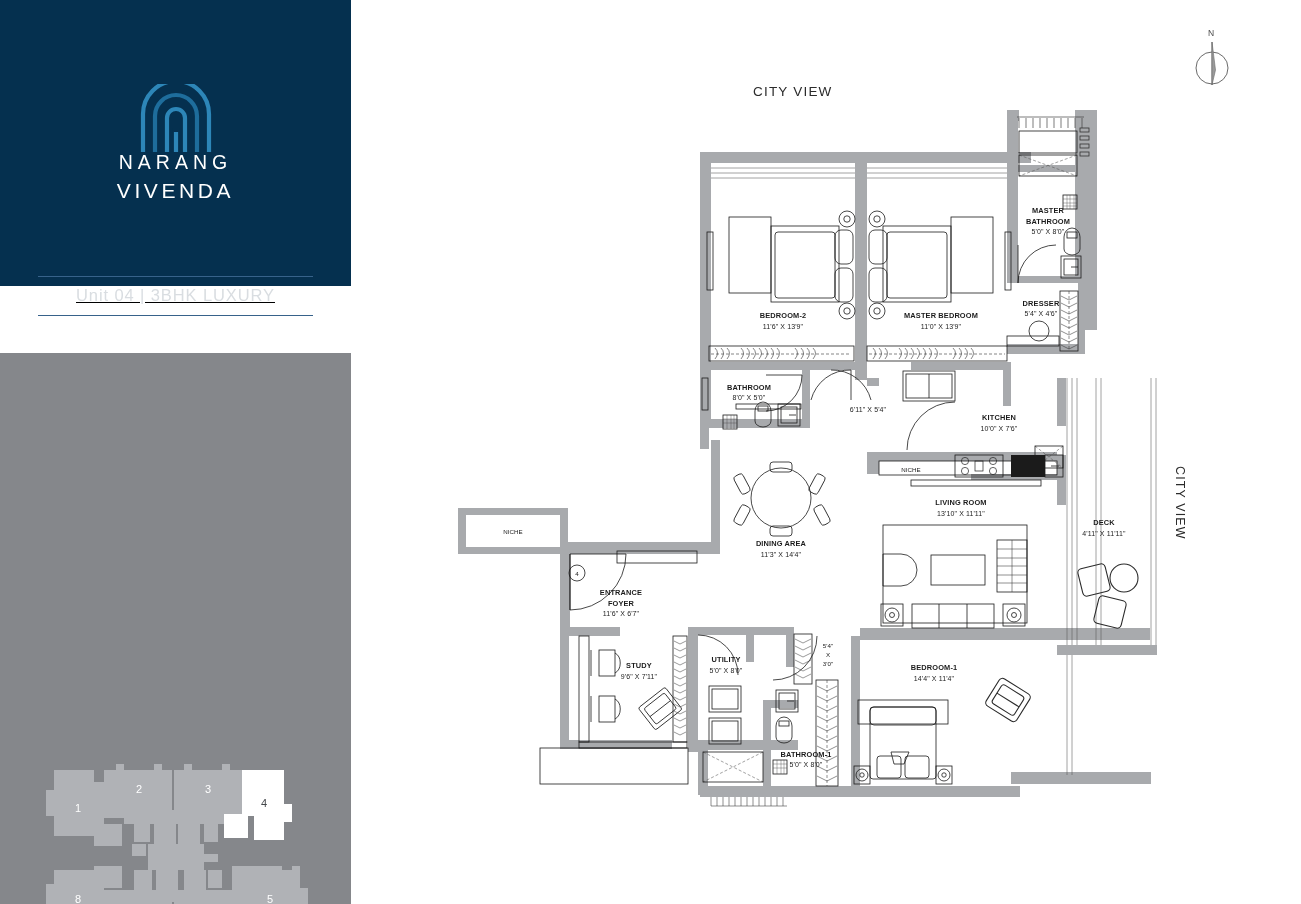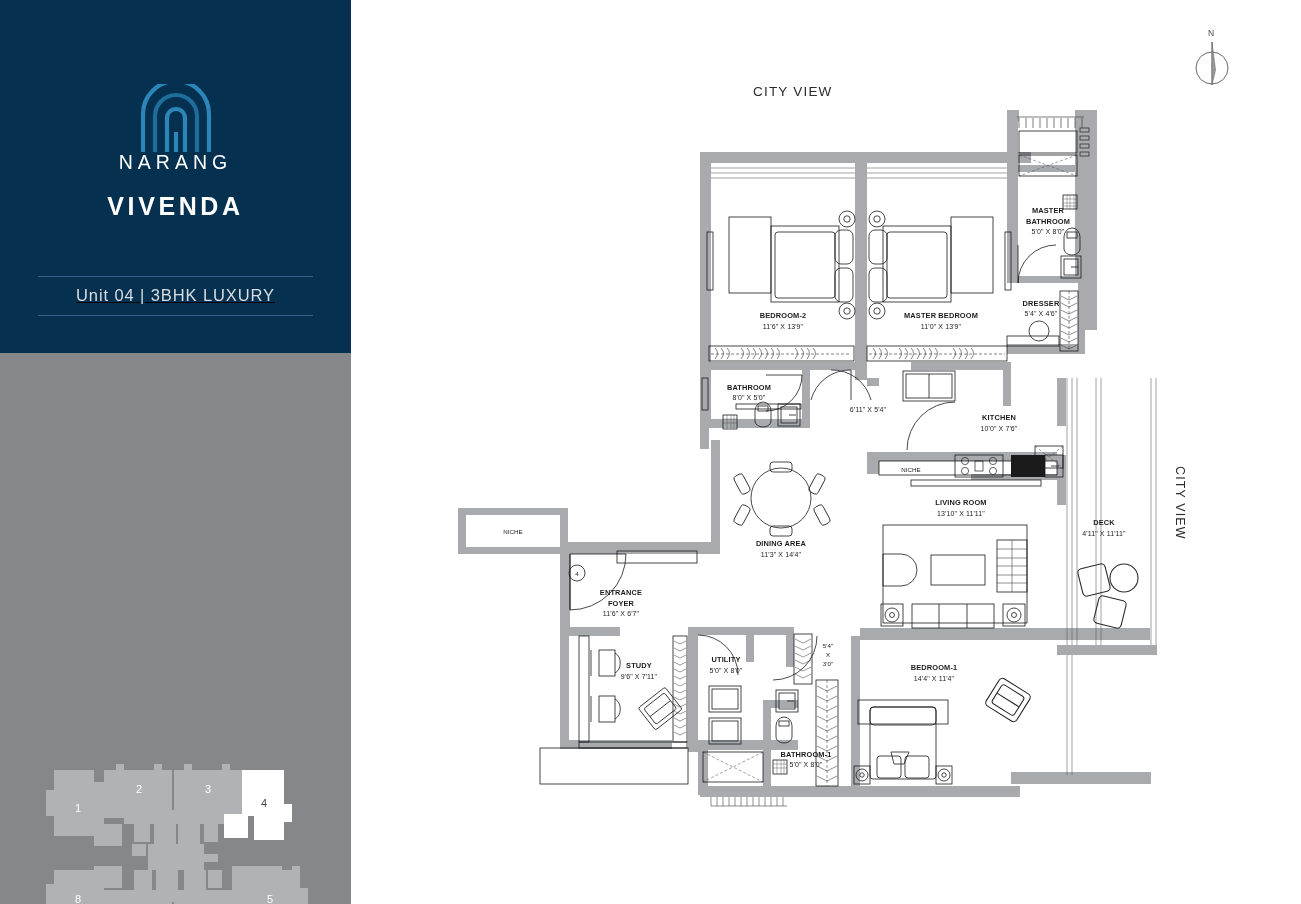--- a/index.html
+++ b/index.html
@@ -4,27 +4,27 @@
 <title>Narang Vivenda — Unit 04 Floor Plan</title>
 <style>
   html,body{margin:0;padding:0;background:#ffffff;}
   body{
     width:1301px;height:904px;position:relative;overflow:hidden;
     font-family:"Liberation Sans","DejaVu Sans",sans-serif;
     -webkit-font-smoothing:antialiased;
   }
   
   #sidebar{position:absolute;left:0;top:0;width:351px;height:904px;}
-  #brand-panel{position:absolute;left:0;top:0;width:351px;height:353px;background:#05304f;}
+  #brand-panel{position:absolute;left:0;top:0;width:351px;height:286px;background:#05304f;}
   #info-panel{position:absolute;left:0;top:353px;width:351px;height:551px;background:#85878b;}
 
   #logo-mark{position:absolute;left:50%;top:84px;transform:translateX(-50%);width:74px;height:68px;}
   #brand-name{position:absolute;left:0;top:150px;width:351px;text-align:center;color:#ffffff;}
   #brand-line1{font-size:19.5px;letter-spacing:5.0px;line-height:25px;font-weight:400;}
-  #brand-line2{font-size:25px;letter-spacing:3.6px;line-height:31px;font-weight:700;margin-top:16px;}
+  #brand-line2{font-size:21px;letter-spacing:3.6px;line-height:31px;font-weight:400;}
 
   #unit-band{position:absolute;left:38px;top:276px;width:275px;text-decoration:underline;}
   #unit-band .rule{height:1px;background:#37628a;width:100%;}
   #unit-band .txt{
     text-align:center;color:#d9dde1;font-size:16.5px;letter-spacing:.9px;
     padding:9px 0 10px 0;line-height:19px;
   }
 
   
   #keyplan{position:absolute;left:38px;top:395px;width:278px;height:215px;}

